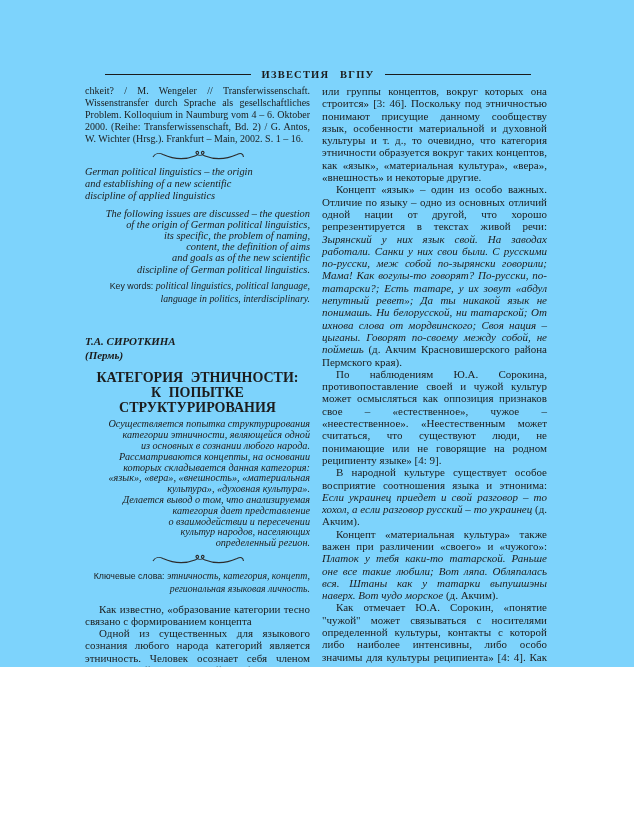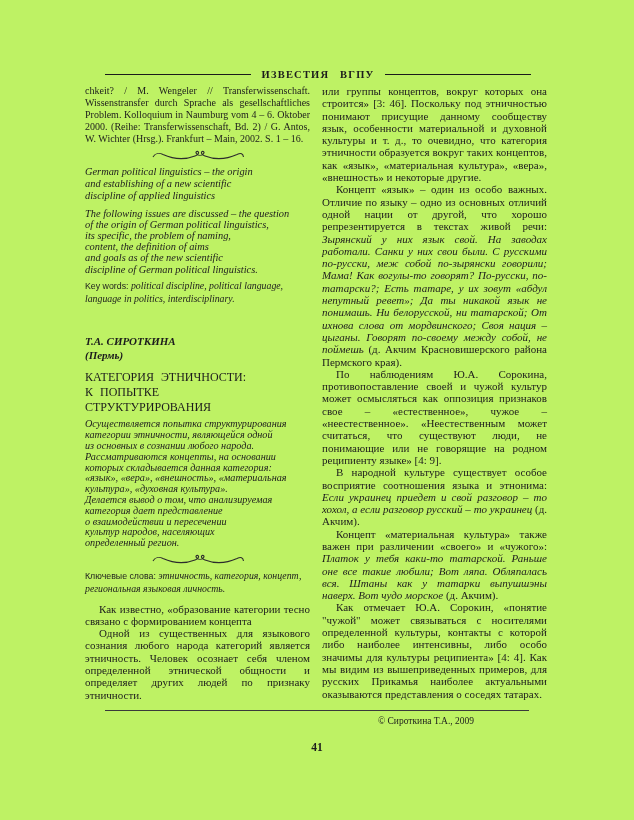--- a/index.html
+++ b/index.html
@@ -1,36 +1,36 @@
 <!DOCTYPE html>
 <html lang="ru"><head>
 <meta charset="utf-8">
 <style>
   html,body { margin:0; padding:0; background:#ffffff; }
   .page {
-    position:relative; width:634px; height:820px; background:#bef264;
+    position:relative; width:634px; height:667px; background:#7dd3fc;
     font-family:"Liberation Serif", serif; color:#1c1c1c; overflow:hidden;
   }
   
   .journal-header { position:absolute; top:69px; left:105px; width:426px; display:flex; align-items:center; }
   .journal-header .hline { flex:1; border-top:1.6px solid #1b1b1b; height:0; }
   .journal-header .htext { padding:0 11px; font-weight:bold; font-size:10.5px; letter-spacing:1.2px; word-spacing:7px; white-space:nowrap; }
   
   .col { position:absolute; top:85px; width:225px; }
   .col-left  { left:85px; }
   .col-right { left:322px; }
-  p { margin:0; }
+  p { margin:0;text-align:right; }
   .ref { font-size:10px; line-height:12.1px; text-align:justify; }
   .flourish { text-align:center; margin:3px 0 2px 0; height:13px; line-height:13px; }
   .en-title { margin:5px 0 0 0; font-weight:normal; font-style:italic; font-size:10.4px; line-height:11.7px; }
   .en-abs   { margin-top:6px; font-style:italic; font-size:10.4px; line-height:11.2px; }
   .kw       { margin-top:5px; font-size:9.8px; line-height:11.8px; font-style:italic; }
   .kw-label { font-family:"Liberation Sans", sans-serif; font-style:normal; font-size:8.8px; }
   .author-block { margin-top:30px; font-weight:bold; font-style:italic; font-size:11px; line-height:14px; }
-  .art-title { margin:8px 0 0 0; font-weight:normal; font-size:12px; line-height:15px; word-spacing:4px; }
+  .art-title { margin:8px 0 0 0; font-weight:bold; font-size:14px; line-height:15px; word-spacing:4px;text-align:center; }
   .ru-abs { margin-top:4px; font-style:italic; font-size:10.2px; line-height:10.8px; }
   .left-body { margin-top:8px; }
   .body-par { font-size:11px; line-height:12.3px; text-align:justify; }
   .ind { text-indent:14px; }
   .it  { font-style:italic; }
   
   .footer-rule { position:absolute; top:710px; left:105px; width:424px; border-top:1px solid #3a3a3a; height:0; }
   .copyright { position:absolute; top:716px; left:322px; width:208px; text-align:center; font-size:9.5px; }
   .page-number { position:absolute; top:741px; left:0; width:634px; text-align:center; font-weight:bold; font-size:11.5px; }
   svg.squiggle { vertical-align:top; }
@@ -54,21 +54,21 @@
         <path d="M3,9 C5,5.5 9,4.5 13,6.5 C24,11.5 36,11.5 45,8 C48,6.8 49.5,4.6 48,3.6 C46.6,2.8 45.2,4.4 46.6,5.8 C48.6,7.8 51.4,7.8 53.4,5.8 C54.8,4.4 53.4,2.8 52,3.6 C50.5,4.6 52,6.8 55,8 C64,11.5 76,11.5 87,6.5 C91,4.5 93,5.5 93.5,9" fill="none" stroke="#2c2c2c" stroke-width="1.1"></path>
       </svg>
     </div>
 
     <h3 class="en-title">German political linguistics – the origin<br>and establishing of a new scientific<br>discipline of applied linguistics</h3>
 
     <p class="en-abs">The following issues are discussed – the question<br>of the origin of German political linguistics,<br>its specific, the problem of naming,<br>content, the definition of aims<br>and goals as of the new scientific<br>discipline of German political linguistics.</p>
 
     <p class="kw">
       <span class="kw-label">Key words:</span>
-      <span>political discipline, political language, language in politics, interdisciplinary.</span>
+      <span>political linguistics, political language, language in politics, interdisciplinary.</span>
     </p>
 
     <div class="author-block">
       <div>Т.А. СИРОТКИНА</div>
       <div>(Пермь)</div>
     </div>
 
     <h2 class="art-title">КАТЕГОРИЯ ЭТНИЧНОСТИ:<br>К ПОПЫТКЕ<br>СТРУКТУРИРОВАНИЯ</h2>
 
     <p class="ru-abs">Осуществляется попытка структурирования<br>категории этничности, являющейся одной<br>из основных в сознании любого народа.<br>Рассматриваются концепты, на основании<br>которых складывается данная категория:<br>«язык», «вера», «внешность», «материальная<br>культура», «духовная культура».<br>Делается вывод о том, что анализируемая<br>категория дает представление<br>о взаимодействии и пересечении<br>культур народов, населяющих<br>определенный регион.</p>

